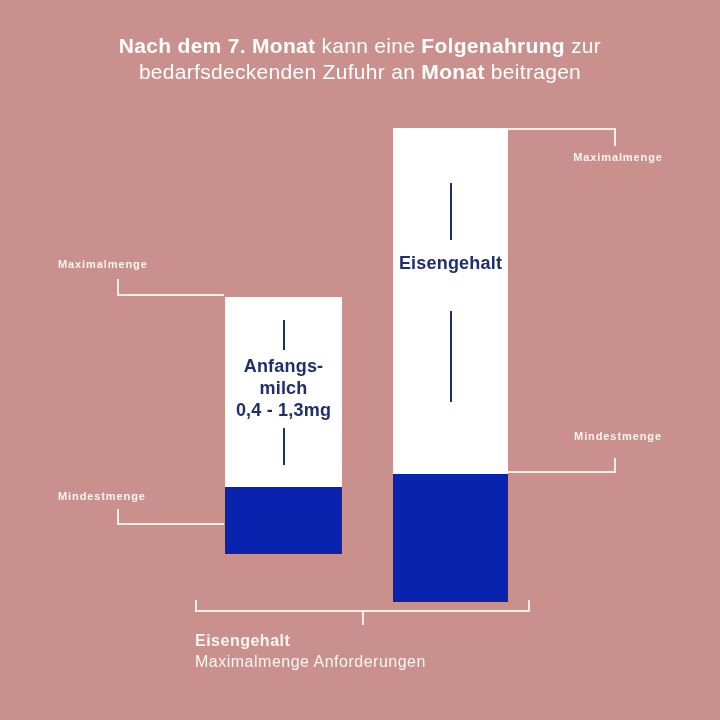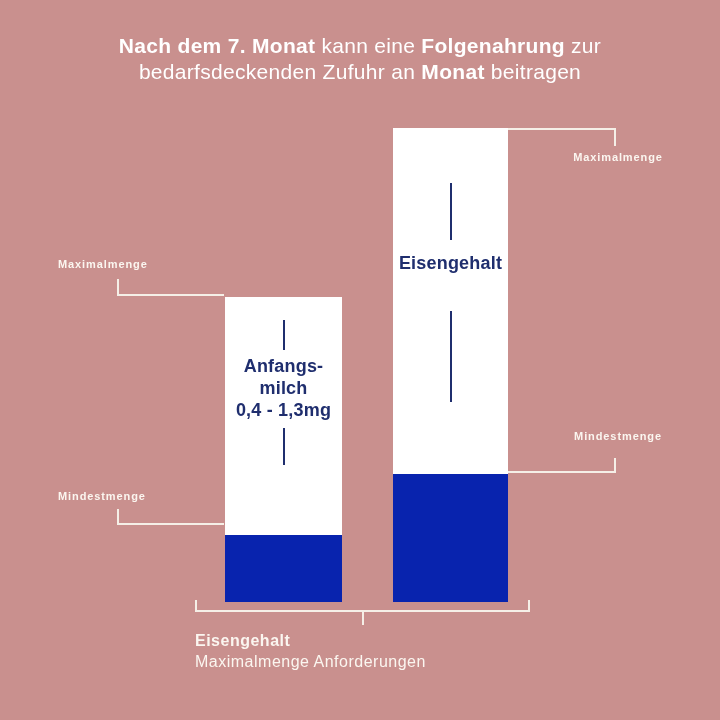--- a/index.html
+++ b/index.html
@@ -36,21 +36,21 @@
     font-weight: 400;
     letter-spacing: 0.3px;
   }
   .headline .b { font-weight: 700; }
 
   
   .bar {
     position: absolute;
     background: var(--bar-white);
   }
-  .bar-anfang { left: 225px; top: 297px; width: 117px; height: 305px; }
+  .bar-anfang { left: 225px; top: 297px; width: 117px; height: 257px; }
   .bar-folge  { left: 393px; top: 128px; width: 115px; height: 474px; }
   .min-fill {
     position: absolute;
     left: 0; bottom: 0;
     width: 100%;
     background: var(--fill-blue);
   }
   .bar-anfang .min-fill { height: 67px; }
   .bar-folge  .min-fill { height: 128px; }
 

